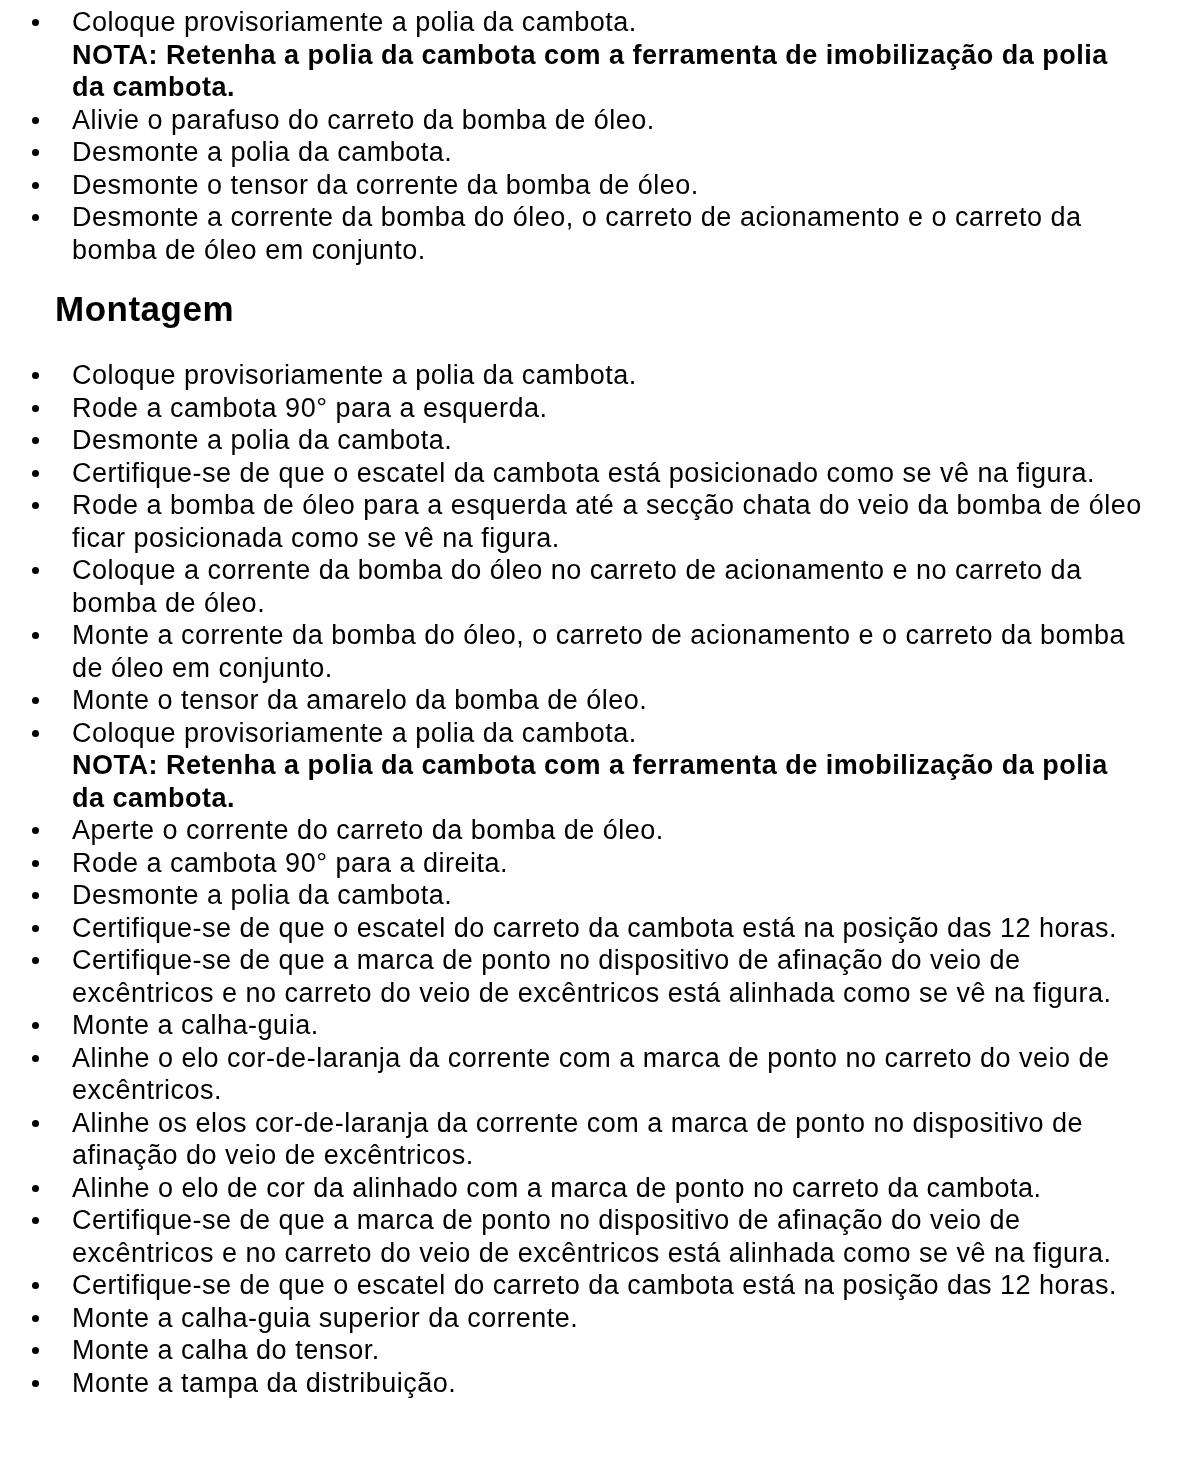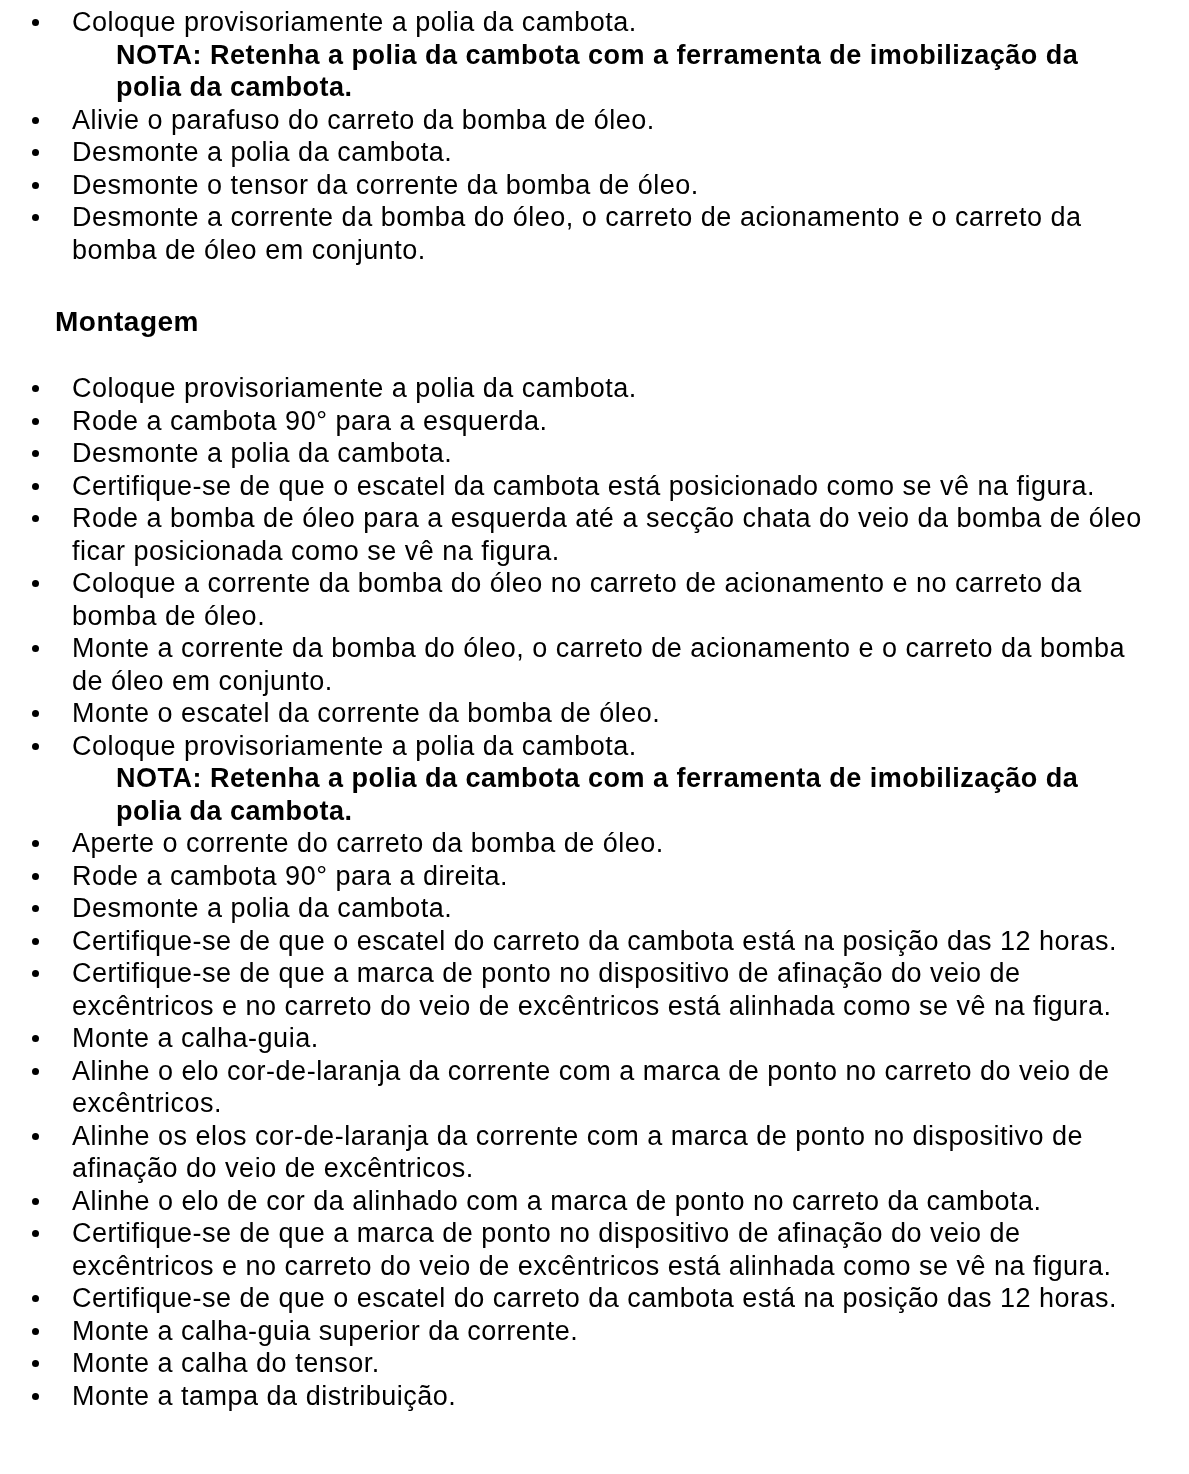--- a/index.html
+++ b/index.html
@@ -33,26 +33,26 @@
   .dot {
     display: block;
     width: 7px;
     height: 7px;
     border-radius: 50%;
     background: #000000;
     margin-top: 13px;
   }
   .body { flex: 0 1 1073px; max-width: 1073px; }
   .text { }
-  .note { font-weight: bold; margin-left: 44px; }
+  .note { font-weight: bold; }
   h2.heading {
-    font-size: 28px;
+    font-size: 35px;
     line-height: 34px;
     font-weight: bold;
-    margin: 39px 0 33px 23px;
+    margin: 26px 0 33px 23px;
     letter-spacing: 0.5px;
   }
 </style>
 </head>
 <body>
 
 <div class="page">
 
   <ul class="steps">
       <li class="item">
@@ -166,21 +166,21 @@
     <div class="body">
       <div class="text">Monte a corrente da bomba do óleo, o carreto de acionamento e o carreto da bomba de óleo em conjunto.</div>
 
     </div>
   </li>
       <li class="item">
     <span class="gutter">
       <span class="dot"></span>
     </span>
     <div class="body">
-      <div class="text">Monte o escatel da corrente da bomba de óleo.</div>
+      <div class="text">Monte o tensor da amarelo da bomba de óleo.</div>
 
     </div>
   </li>
       <li class="item">
     <span class="gutter">
       <span class="dot"></span>
     </span>
     <div class="body">
       <div class="text">Coloque provisoriamente a polia da cambota.</div>
       <div class="note">NOTA: Retenha a polia da cambota com a ferramenta de imobilização da polia da cambota.</div>

